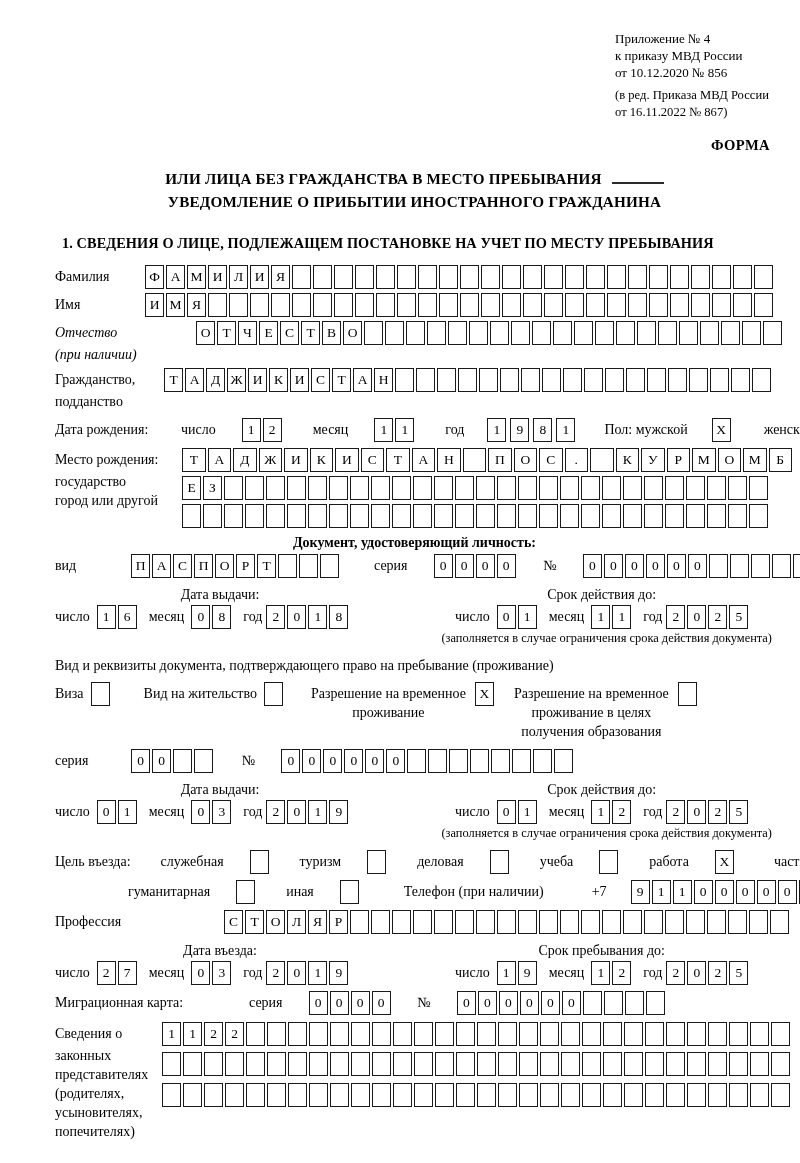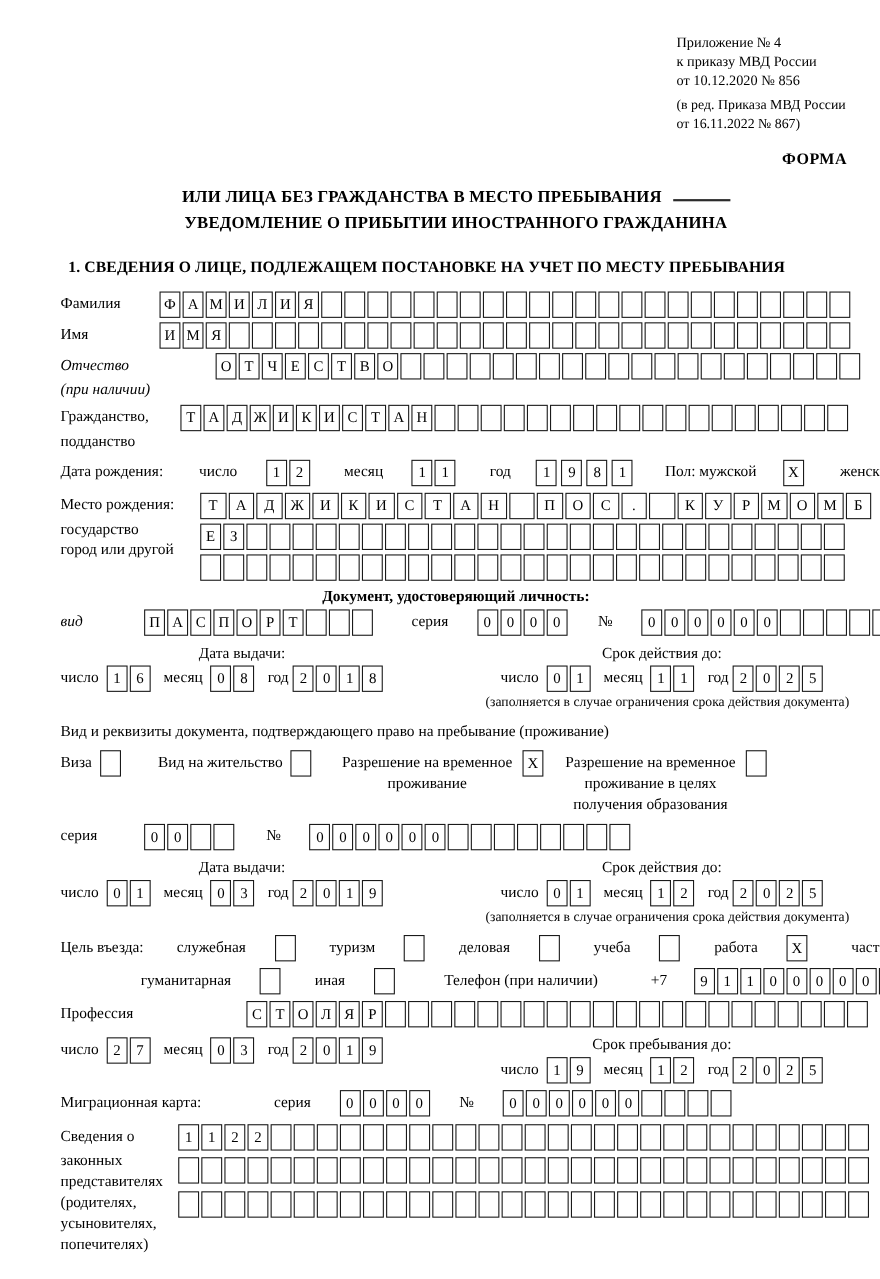--- a/index.html
+++ b/index.html
@@ -331,21 +331,21 @@
           <span class="cb"></span>
           <span class="cb"></span>
           <span class="cb"></span>
         </div>
     </div>
   </div>
 
   <div class="dochead">Документ, удостоверяющий личность:</div>
 
   <div class="row" style="margin-top:3px;">
-    <span class="slbl first" style="width:50px;font-style:italic;">вид</span>
+    <span class="slbl first" style="width:50px;">вид</span>
     <span class="cells">
         <span class="cb">П</span>
         <span class="cb">А</span>
         <span class="cb">С</span>
         <span class="cb">П</span>
         <span class="cb">О</span>
         <span class="cb">Р</span>
         <span class="cb">Т</span>
         <span class="cb"></span>
         <span class="cb"></span>
@@ -622,20 +622,21 @@
         <span class="cb"></span>
         <span class="cb"></span>
         <span class="cb"></span>
         <span class="cb"></span>
         <span class="cb"></span>
       </div>
   </div>
 
   <div class="dates">
     <div style="width:330px;">
+      <div class="dhead">Дата въезда:</div>
       <div class="dline">
         <span class="slbl first">число</span>
         <span class="cells">
             <span class="cb">2</span>
             <span class="cb">7</span>
           </span>
         <span class="slbl">месяц</span>
         <span class="cells">
             <span class="cb">0</span>
             <span class="cb">3</span>

